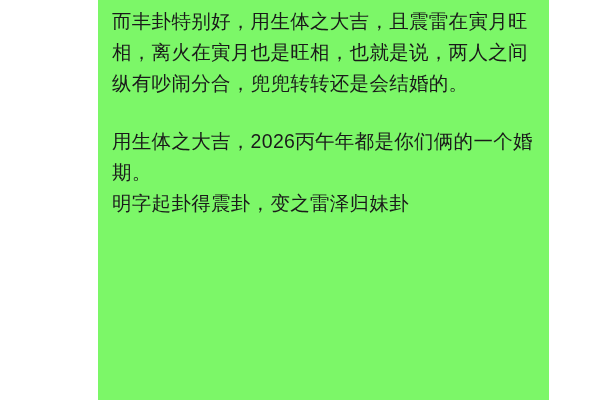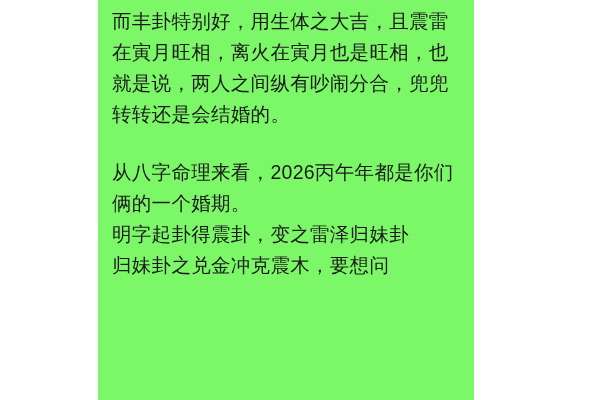--- a/index.html
+++ b/index.html
@@ -17,21 +17,21 @@
     position: relative;
     width: 600px;
     height: 400px;
     background: #ffffff;
     overflow: hidden;
   }
   .content-panel {
     position: absolute;
     left: 98px;
     top: 0;
-    width: 376px;
+    width: 451px;
     height: 400px;
     background: #7cf768;
     box-sizing: border-box;
     padding: 6px 14px 0 14px;
     overflow: hidden;
   }
   .para {
     color: #1a1a1a;
     font-size: 19.5px;
     line-height: 31px;
@@ -56,18 +56,17 @@
 <body>
 
 <div class="page">
 
   <div class="left-margin"></div>
   <div class="right-margin"></div>
 
   <div class="content-panel">
     <p class="para">而丰卦特别好，用生体之大吉，且震雷在寅月旺相，离火在寅月也是旺相，也就是说，两人之间纵有吵闹分合，兜兜转转还是会结婚的。</p>
     <div class="spacer"></div>
-    <p class="para">从八字命理来看，2026丙午年都是你们俩的一个婚期。</p>
+    <p class="para">用生体之大吉，2026丙午年都是你们俩的一个婚期。</p>
     <p class="para">明字起卦得震卦，变之雷泽归妹卦</p>
-    <p class="para">归妹卦之兑金冲克震木，要想问</p>
   </div>
 
 </div>
 
 </body></html>

